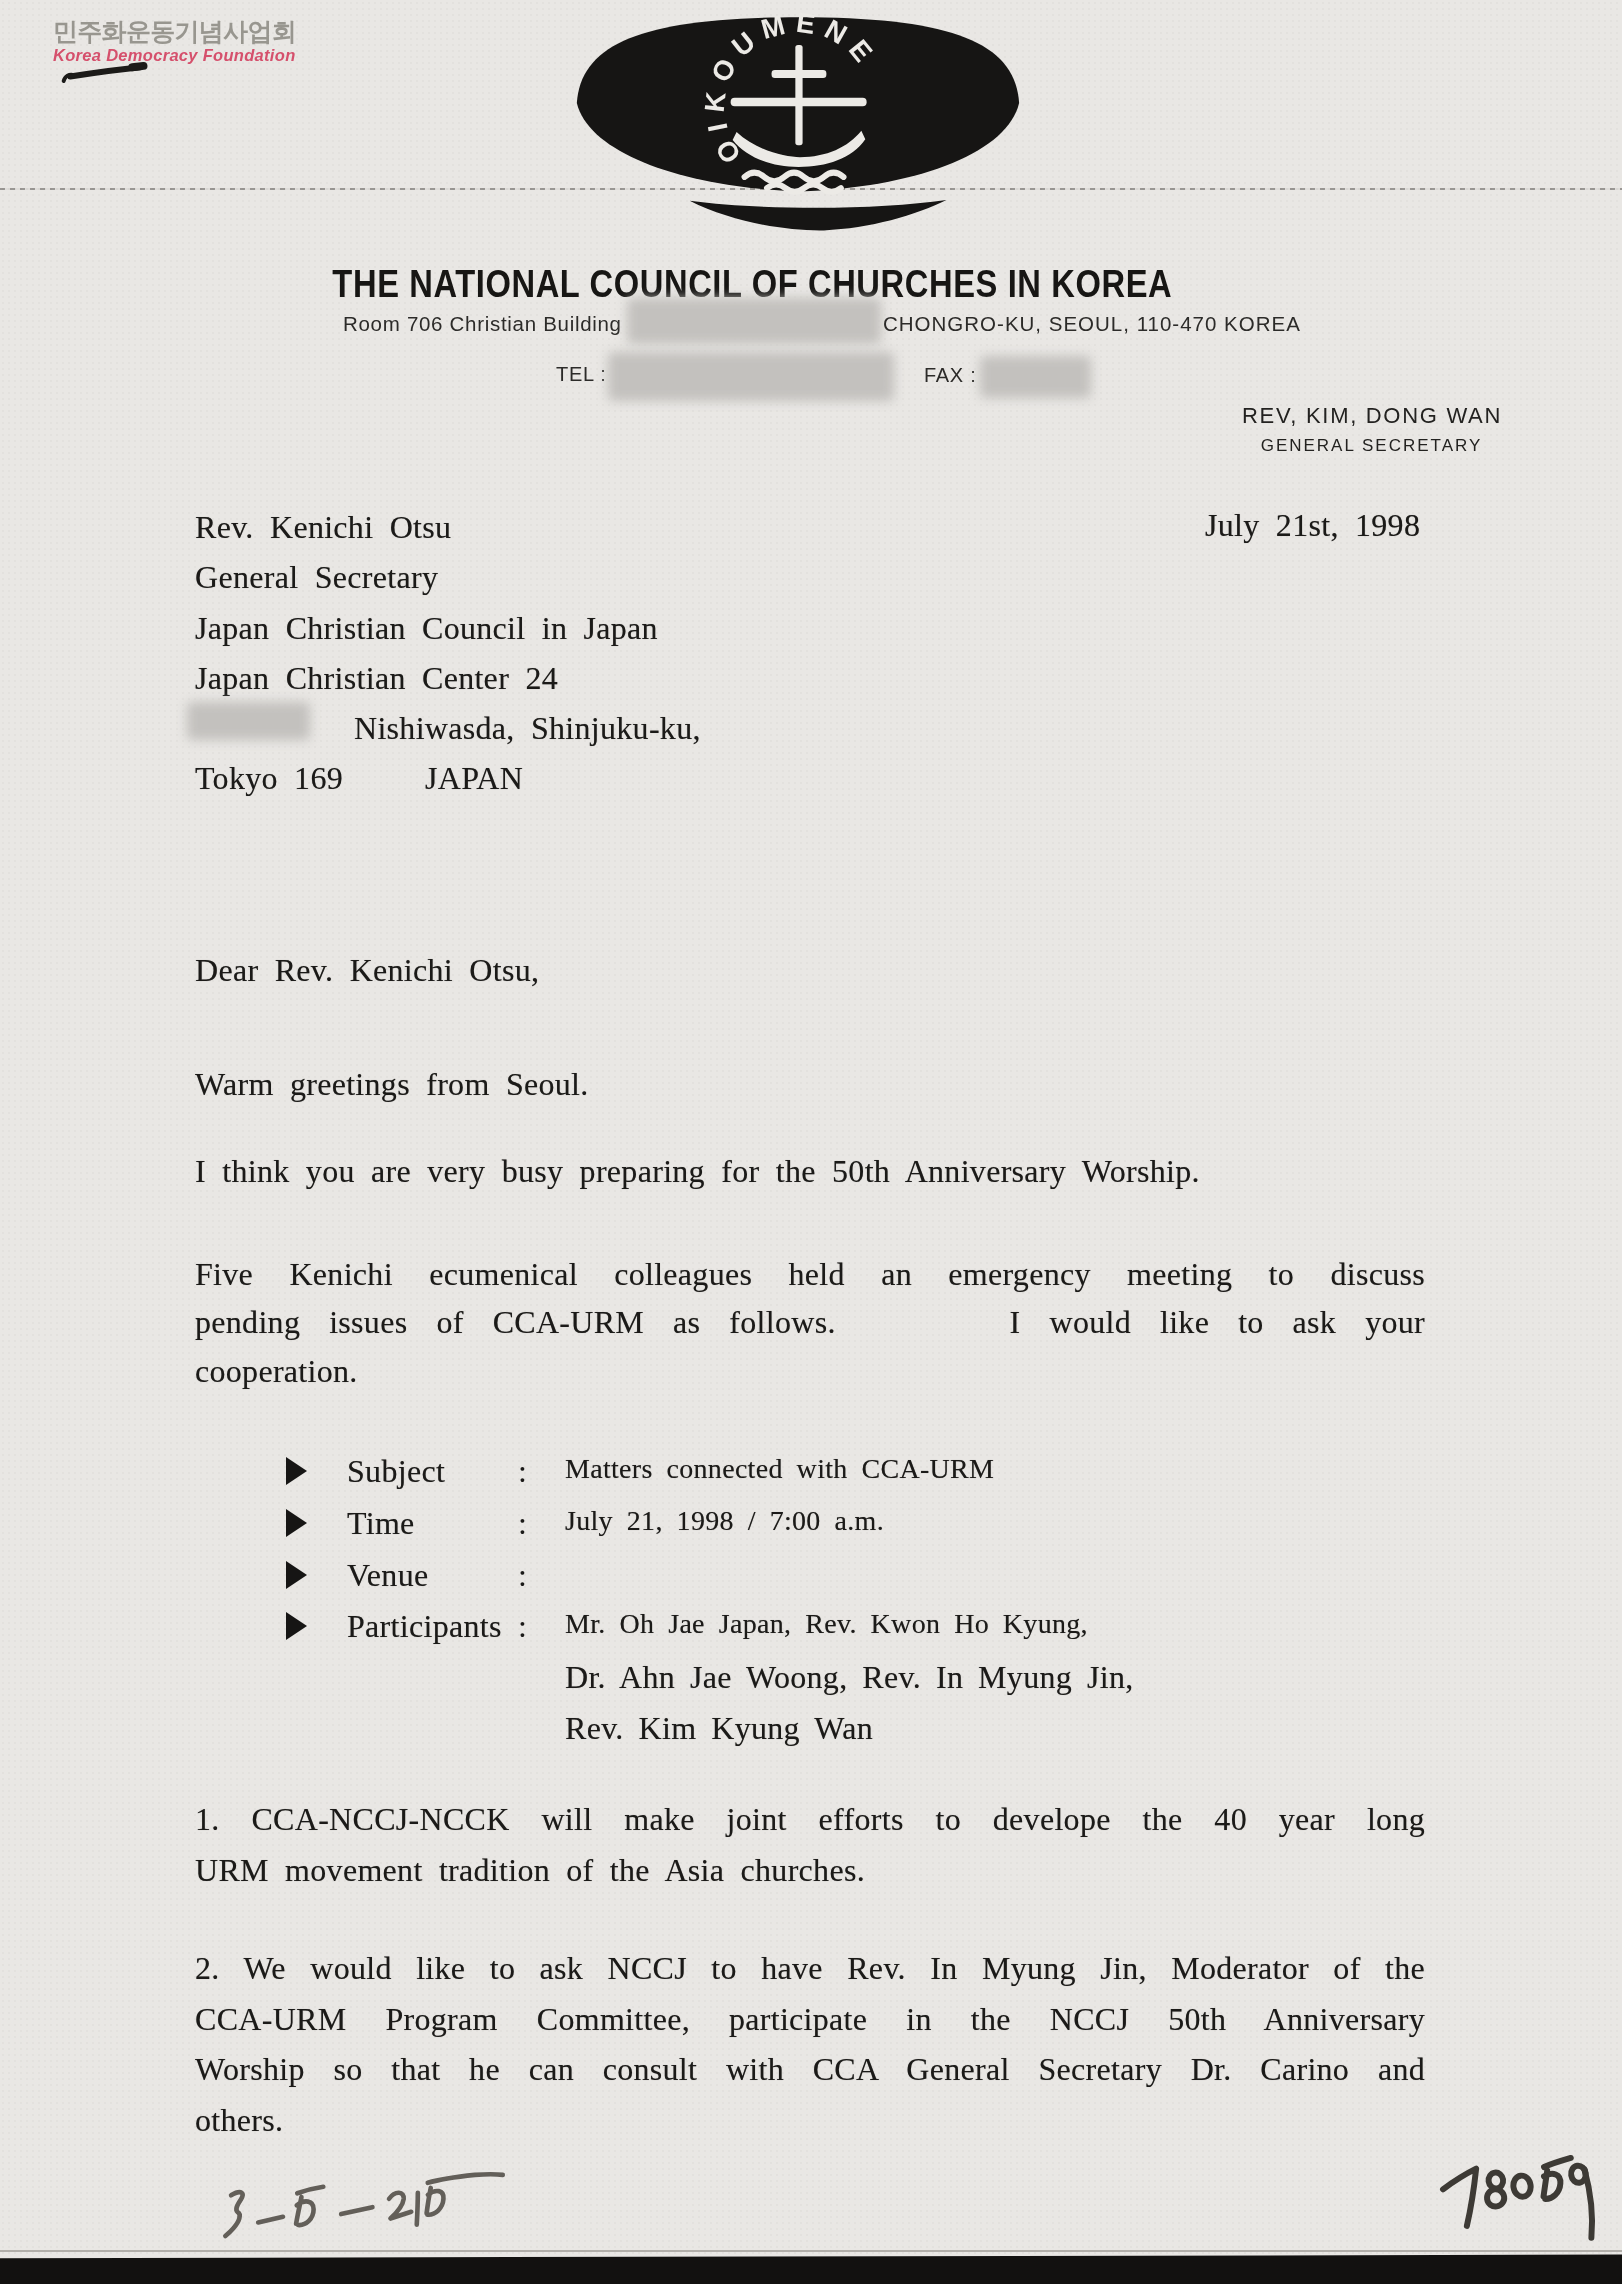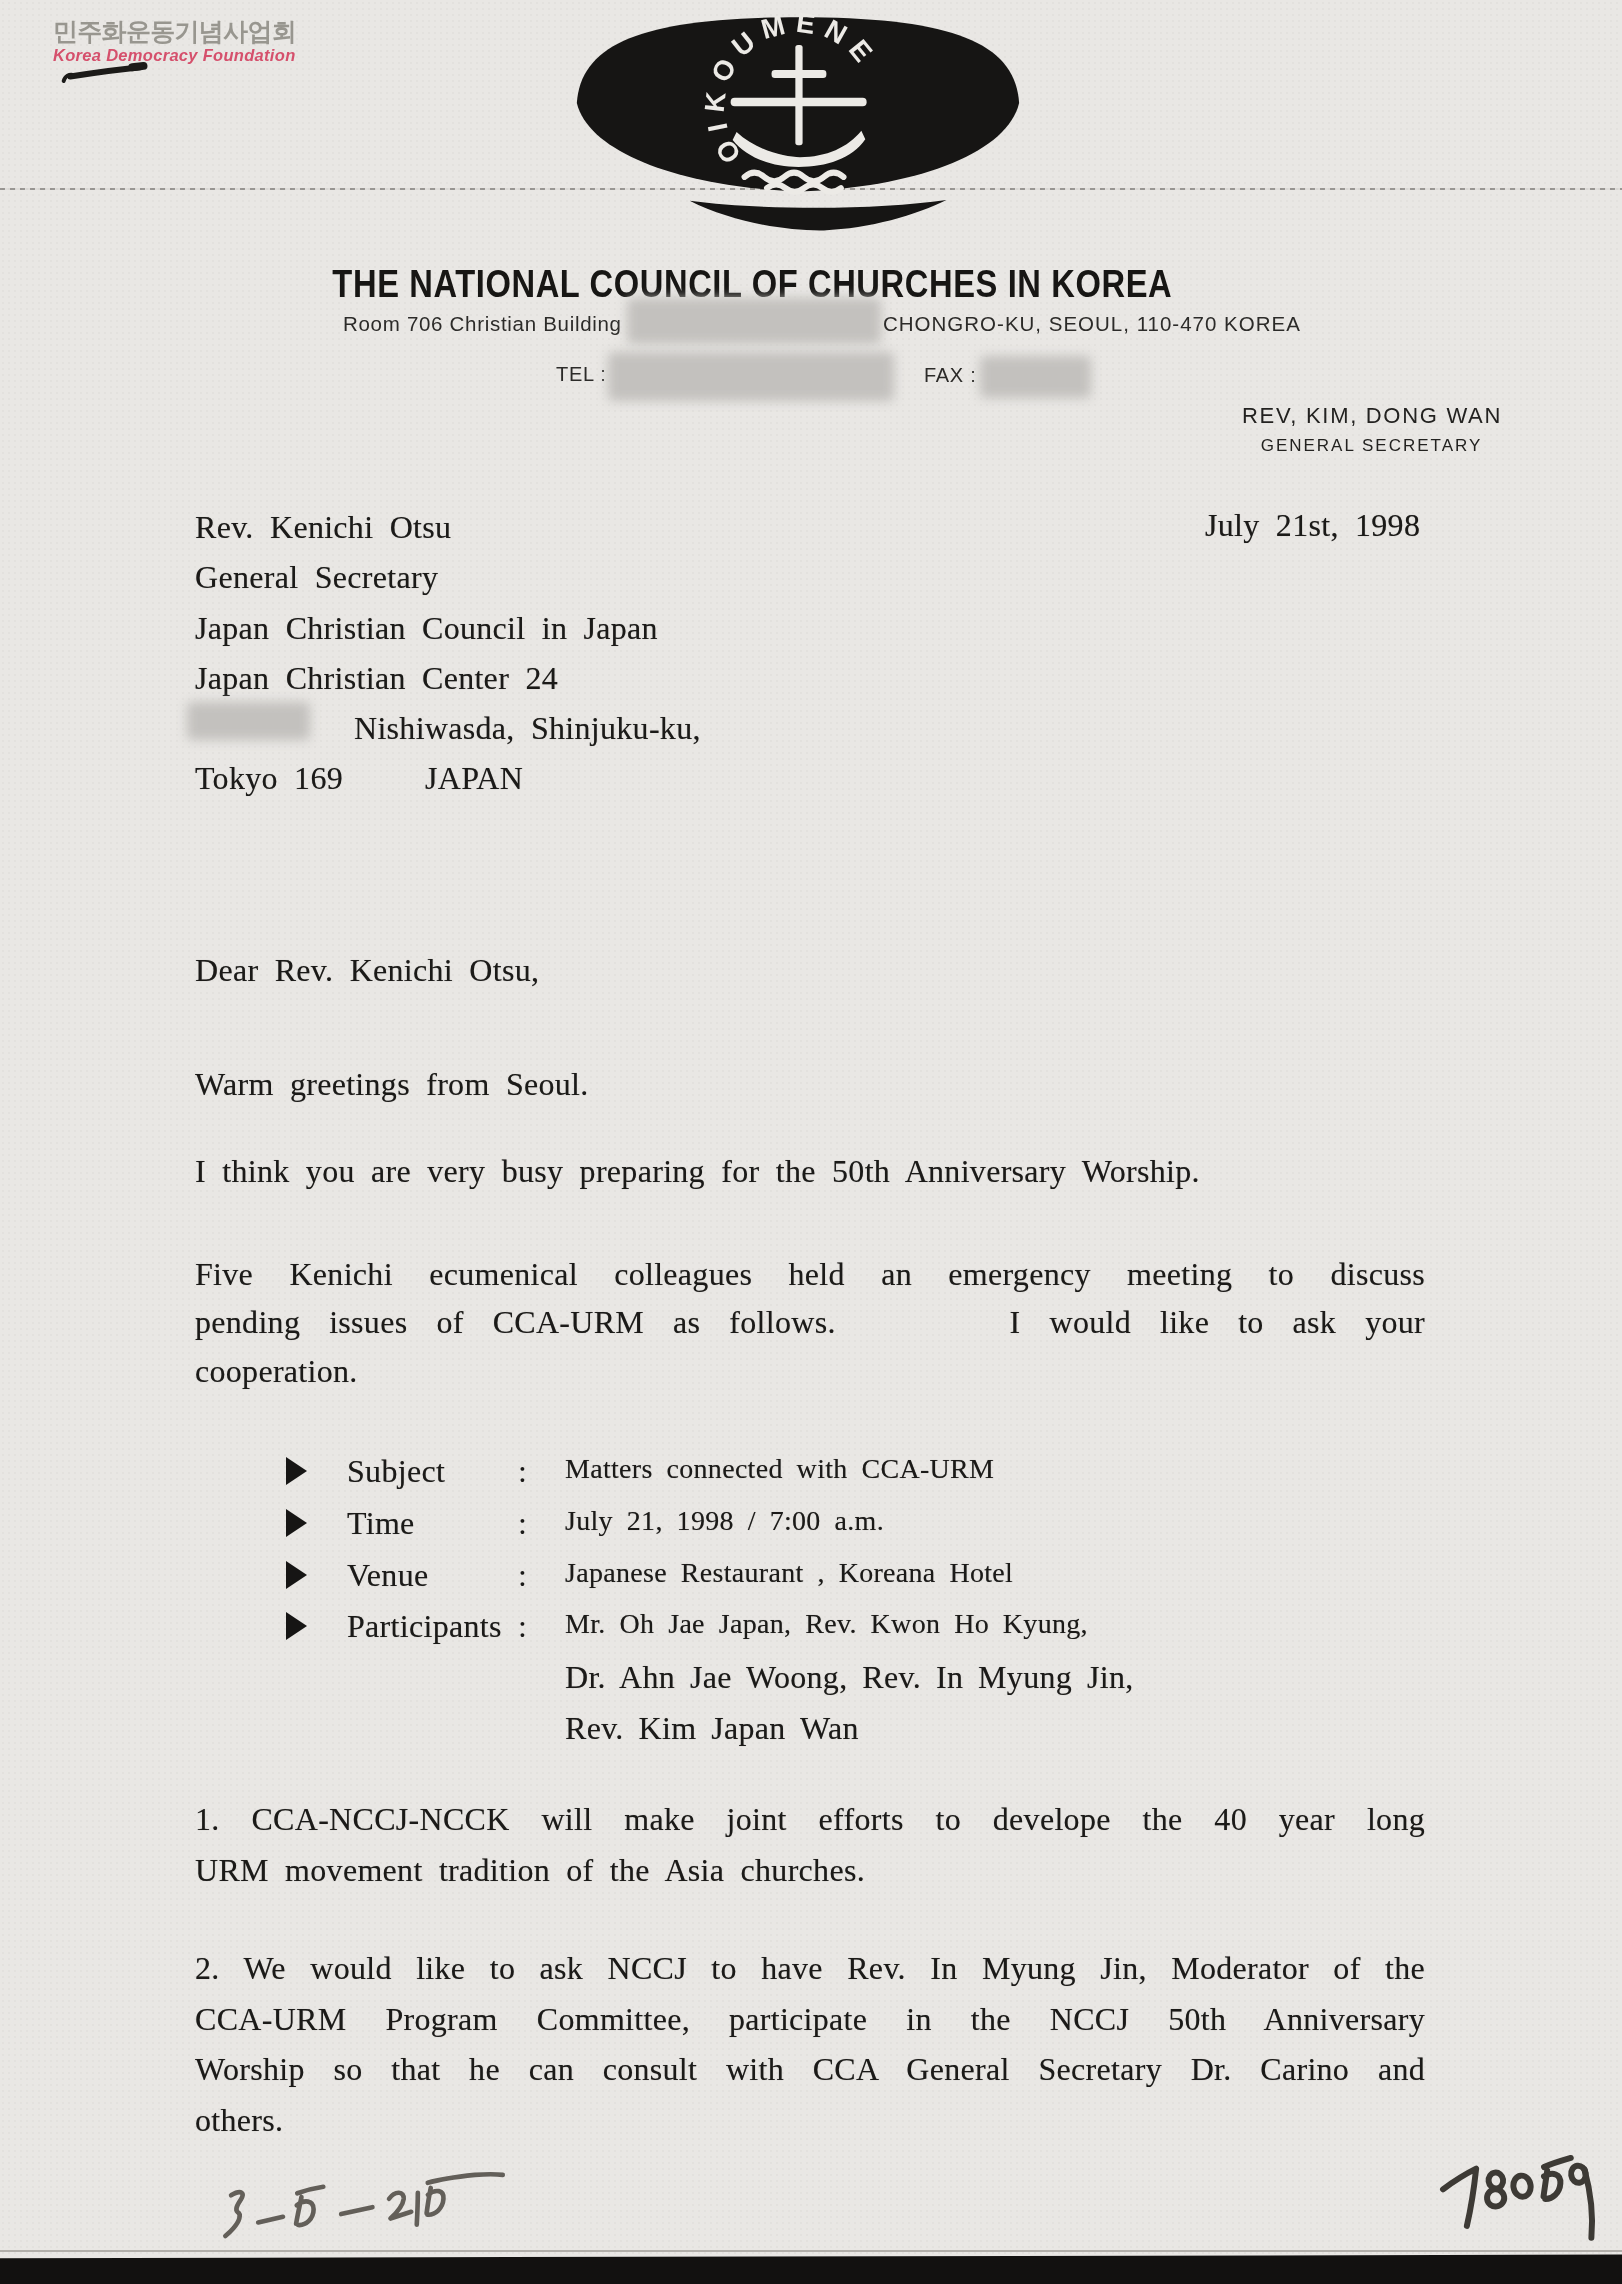--- a/index.html
+++ b/index.html
@@ -143,30 +143,29 @@
 <div class="brow" style="top:1505px;">
   <span class="tri"></span>
   <span class="lb">Time</span>
   <span class="cl">:</span>
   <span class="vl">July 21, 1998 / 7:00 a.m.</span>
 </div>
 <div class="brow" style="top:1557px;padding-left:20px;">
   <span class="tri"></span>
   <span class="lb">Venue</span>
   <span class="cl">:</span>
-  <span class="vl">Japanese Restaurant , Koreana Hotel</span>
 </div>
 <div class="brow" style="top:1608px;">
   <span class="tri"></span>
   <span class="lb">Participants</span>
   <span class="cl">:</span>
   <span class="vl">Mr. Oh Jae Japan, Rev. Kwon Ho Kyung,</span>
 </div>
 <div class="cont" style="top:1659px;">Dr. Ahn Jae Woong, Rev. In Myung Jin,</div>
-<div class="cont" style="top:1710px;">Rev. Kim Japan Wan</div>
+<div class="cont" style="top:1710px;">Rev. Kim Kyung Wan</div>
 
 <div class="serifline j" style="top:1801px;">1. CCA-NCCJ-NCCK will make joint efforts to develope the 40 year long</div>
 <div class="serifline" style="top:1852px;">URM movement tradition of the Asia churches.</div>
 
 <div class="serifline j" style="top:1950px;">2. We would like to ask NCCJ to have Rev. In Myung Jin, Moderator of the</div>
 <div class="serifline j" style="top:2001px;">CCA-URM Program Committee, participate in the NCCJ 50th Anniversary</div>
 <div class="serifline j" style="top:2051px;">Worship so that he can consult with CCA General Secretary Dr. Carino and</div>
 <div class="serifline" style="top:2102px;">others.</div>
 
 <span class="hidden-data" style="left:218px; top:2195px;">3 - 5 - 215</span>

